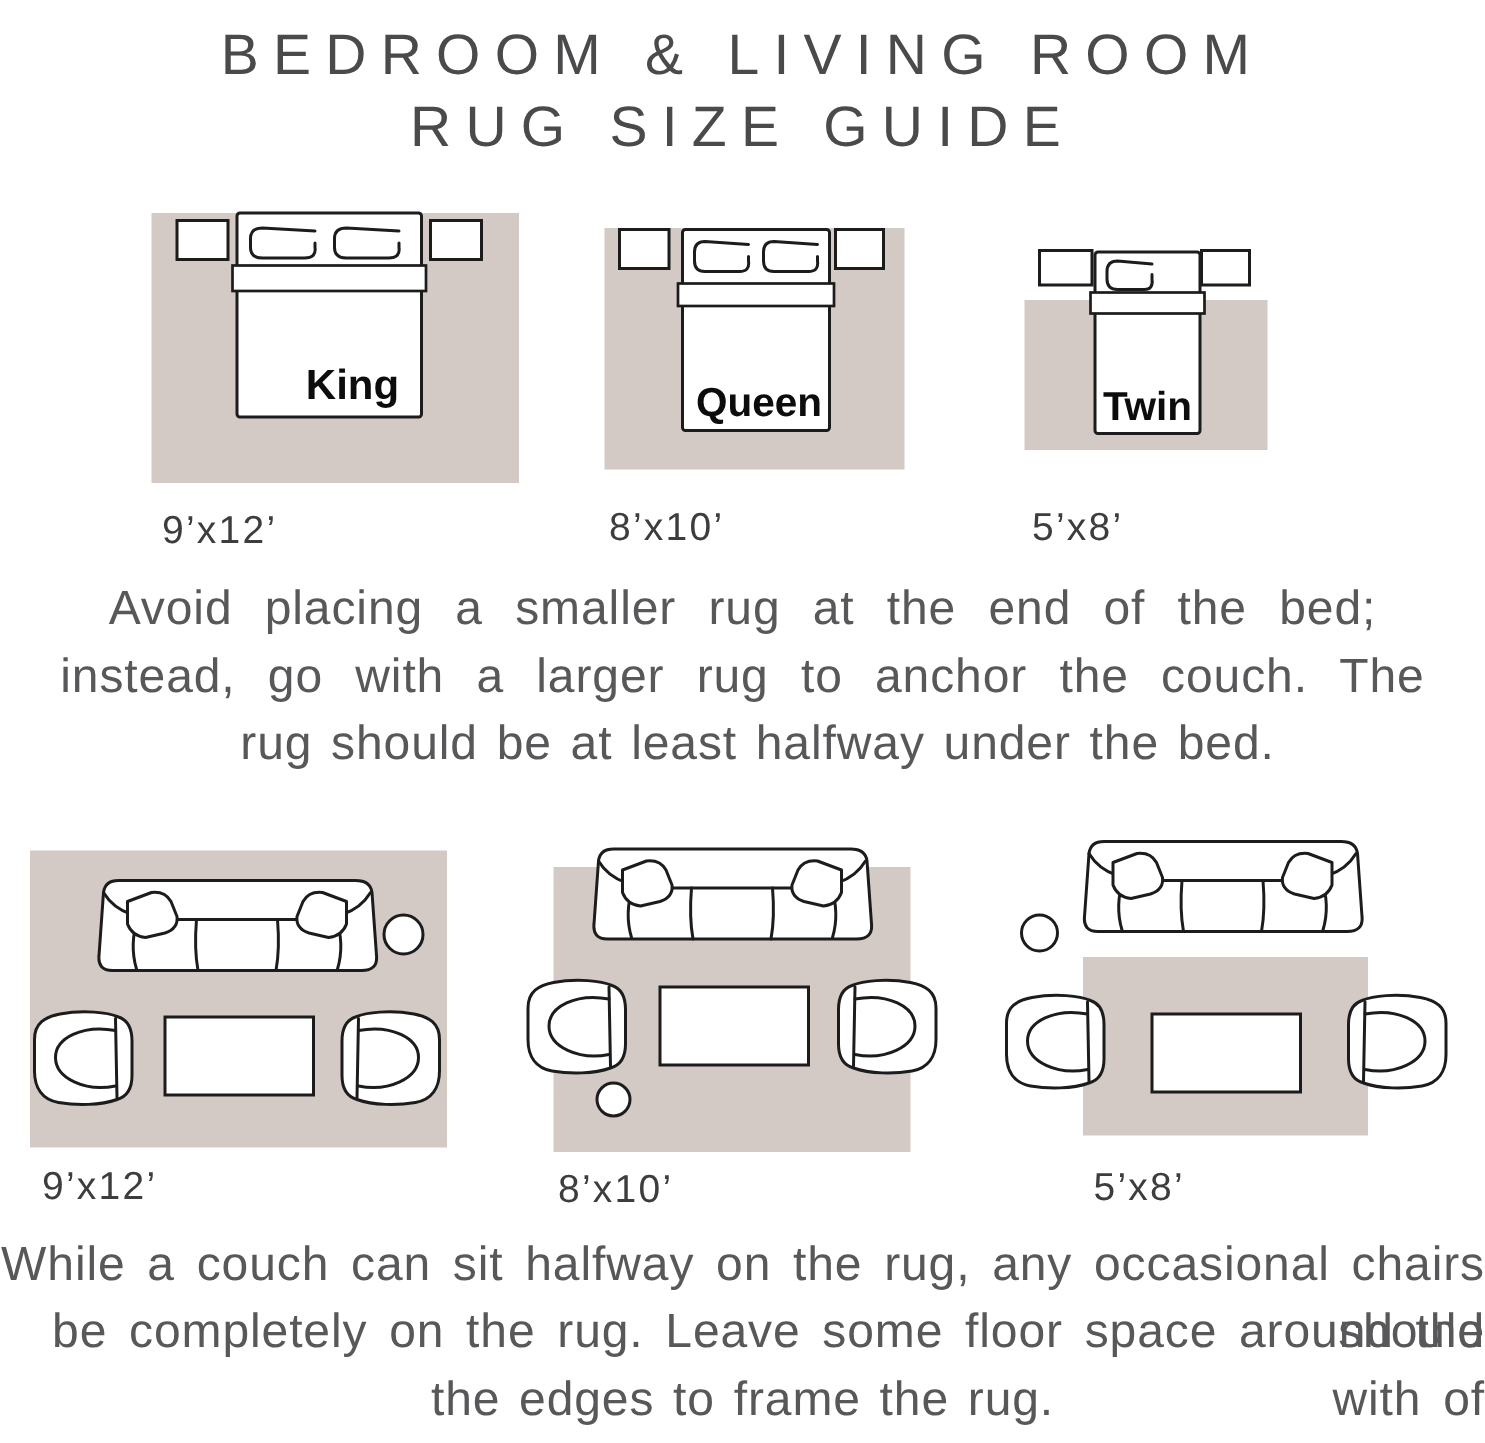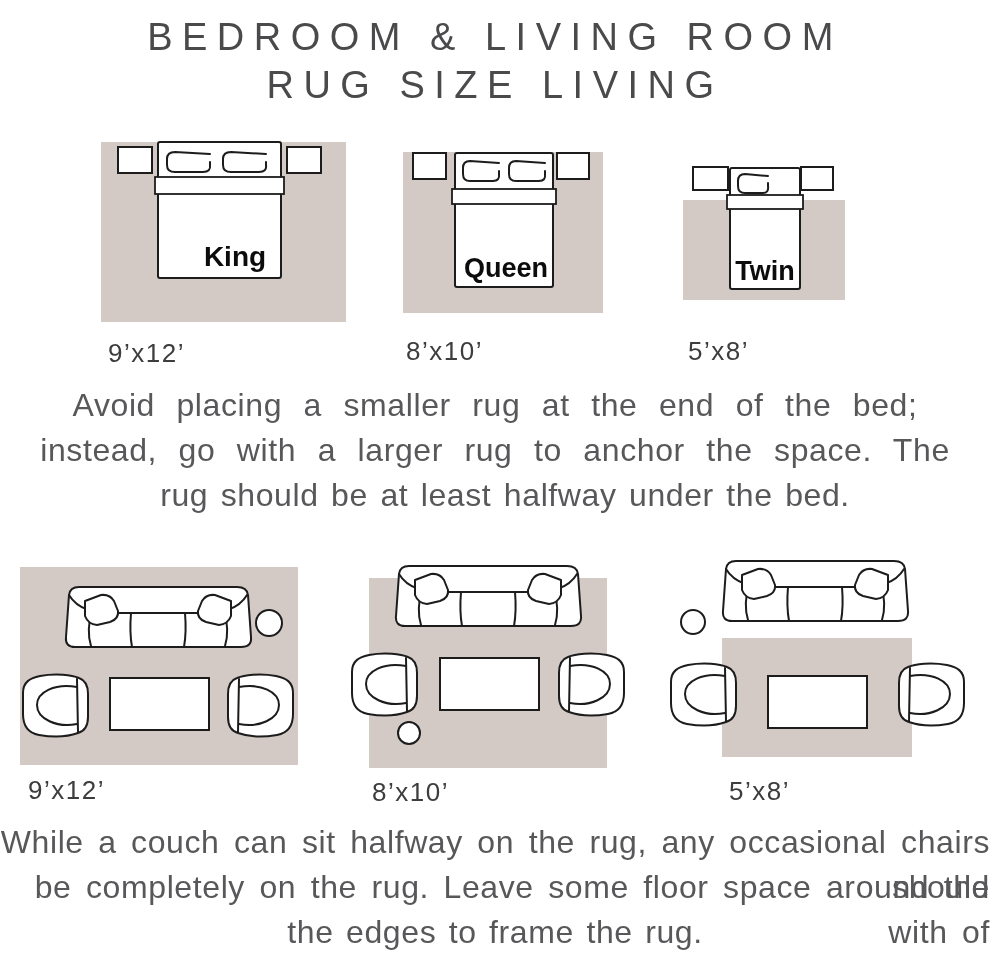--- a/index.html
+++ b/index.html
@@ -49,21 +49,21 @@
         <path d="M55,5 L56,58"></path>
         <path d="M55,13 C33,9 15,18 15,31 C15,45 35,54 55,50"></path>
       </g>
       <g id="coffee-table-shape" stroke="#1c1c1c" stroke-width="2" fill="#ffffff">
         <rect x="0" y="0" width="99" height="52"></rect>
       </g>
     </defs>
   </svg>
 
   <div class="abs title-line" style="top:16px;">BEDROOM &amp; LIVING ROOM</div>
-  <div class="abs title-line" style="top:64px;">RUG SIZE LIVING</div>
+  <div class="abs title-line" style="top:64px;">RUG SIZE GUIDE</div>
 
   <svg class="abs" style="left:95px;top:135px;" width="260" height="200" viewBox="0 0 260 200">
     <rect x="6" y="7" width="245" height="180" fill="#d3cac6"></rect>
     <rect x="23" y="12" width="34" height="26" fill="#ffffff" stroke="#1c1c1c" stroke-width="2"></rect>
     <rect x="192" y="12" width="34" height="26" fill="#ffffff" stroke="#1c1c1c" stroke-width="2"></rect>
     <rect x="63" y="7" width="123" height="136" rx="2" fill="#ffffff" stroke="#1c1c1c" stroke-width="2"></rect>
     <g transform="translate(71,16)">
       <path d="M44,3 L9,1 Q1,1 1,8 L1,14 Q1,21 9,21 L37,21 Q45,21 44,14 L44,11" fill="none" stroke="#1c1c1c" stroke-width="2" stroke-linecap="round"></path>
     </g>
     <g transform="translate(127,16)">
@@ -98,21 +98,21 @@
     </g>
     <rect x="52" y="37" width="76" height="14" fill="#ffffff" stroke="#1c1c1c" stroke-width="1.8"></rect>
     <text x="90" y="122" font-size="27" text-anchor="middle">Twin</text>
   </svg>
 
   <div class="abs size-label" style="left:108px;top:338px;">9’x12’</div>
   <div class="abs size-label" style="left:406px;top:336px;">8’x10’</div>
   <div class="abs size-label" style="left:688px;top:336px;">5’x8’</div>
 
   <div class="abs note ws-wide" style="top:383px;">Avoid placing a smaller rug at the end of the bed;</div>
-  <div class="abs note ws-wide" style="top:428px;">instead, go with a larger rug to anchor the space. The</div>
+  <div class="abs note ws-wide" style="top:428px;">instead, go with a larger rug to anchor the couch. The</div>
   <div class="abs note ws-norm" style="top:473px;margin-left:20px;">rug should be at least halfway under the bed.</div>
 
   <svg class="abs" style="left:15px;top:560px;" width="295" height="215" viewBox="0 0 295 215">
     <rect x="5" y="7" width="278" height="198" fill="#d3cac6"></rect>
     <use href="#sofa-shape" transform="translate(50,26)"></use>
     <circle cx="254" cy="63" r="13" fill="#ffffff" stroke="#1c1c1c" stroke-width="2"></circle>
     <use href="#chair-shape" transform="translate(7,114)"></use>
     <use href="#coffee-table-shape" transform="translate(95,118)"></use>
     <use href="#chair-shape" transform="translate(279,114) scale(-1,1)"></use>
   </svg>

